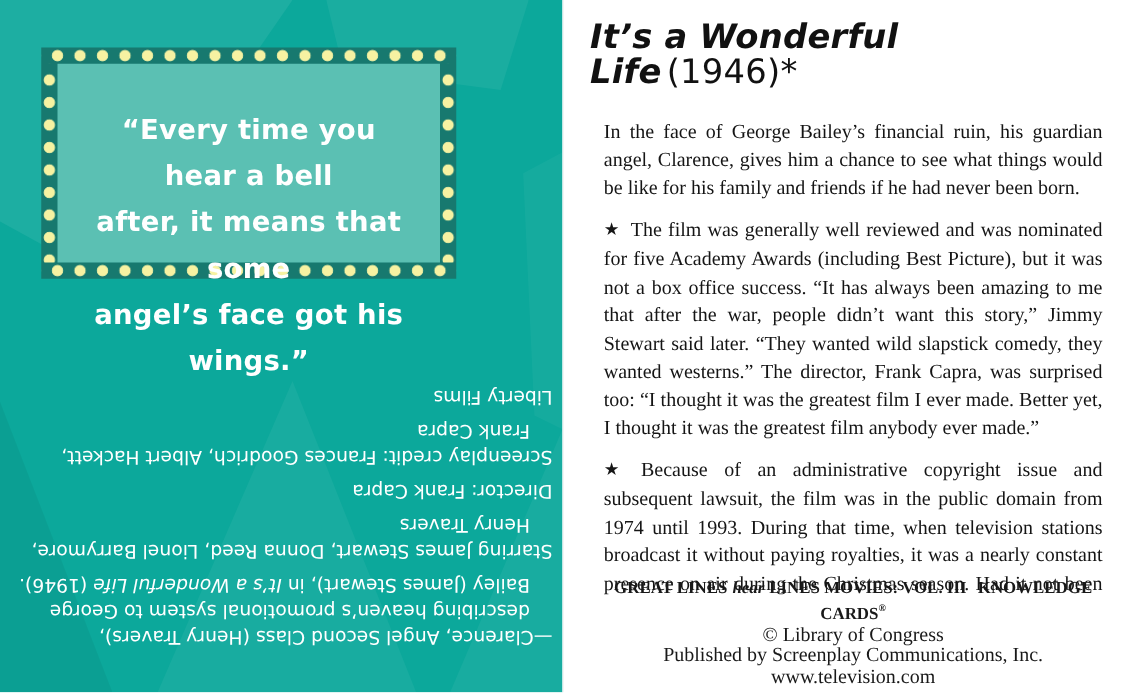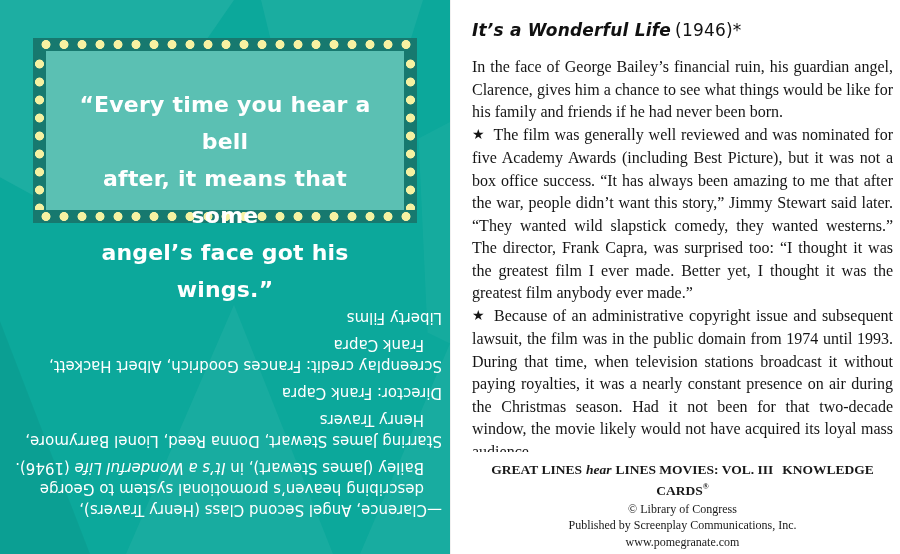--- a/index.html
+++ b/index.html
@@ -16,21 +16,21 @@
   }
   .shape { position:absolute; inset:0; }
   .shape.s1 { background:rgba(255,255,255,.07); clip-path:polygon(0 0, 52% 0, 18% 40%, 0 32%); }
   .shape.s2 { background:rgba(255,255,255,.06); clip-path:polygon(58% 0, 94% 0, 89% 13%, 61% 10%); }
   .shape.s3 { background:rgba(255,255,255,.05); clip-path:polygon(28% 100%, 52% 55%, 74% 100%); }
   .shape.s4 { background:rgba(0,0,0,.05);      clip-path:polygon(0 58%, 20% 100%, 0 100%); }
   .shape.s5 { background:rgba(255,255,255,.05); clip-path:polygon(80% 100%, 100% 62%, 100% 100%); }
   .shape.s6 { background:rgba(255,255,255,.04); clip-path:polygon(93% 25%, 100% 22%, 100% 62%, 95% 60%); }
 
   .quote-box {
-    position:absolute; left:33px; top:38px; width:384px; height:185px;
+    position:absolute; left:33px; top:38px; width:332px; height:185px;
     background: var(--teal-dark-border, #187A72);
   }
   .quote-inner { position:absolute; inset:13px; background: var(--quote-bg, #5BC0B3); }
   .dots { position:absolute; background-repeat:repeat; }
   .dots.top    { left:0; right:0; top:0;    height:13px;
                  background-image:radial-gradient(circle, var(--dot-yellow,#F6F2A2) 4.2px, rgba(0,0,0,0) 4.8px);
                  background-size:18px 13px; background-position:4px center; background-repeat:repeat-x; }
   .dots.bottom { left:0; right:0; bottom:0; height:13px;
                  background-image:radial-gradient(circle, var(--dot-yellow,#F6F2A2) 4.2px, rgba(0,0,0,0) 4.8px);
                  background-size:18px 13px; background-position:4px center; background-repeat:repeat-x; }
@@ -62,40 +62,40 @@
   .it { font-style:italic; }
 
   
   .back {
     position:absolute; left:450px; top:0; width:450px; height:554px;
     background:#ffffff; box-shadow:inset 1px 0 0 rgba(0,0,0,.06);
   }
   .back-col { position:absolute; left:22px; top:0; width:421px; }
   .title {
     margin-top:16px; font-family:"DejaVu Sans", sans-serif;
-    color:#111; font-size:17px; line-height:28px; letter-spacing:.2px;
+    color:#111; font-size:27px; line-height:28px; letter-spacing:.2px;
   }
   .title .t-it { font-weight:bold; font-style:italic; }
   .title .t-reg { font-weight:normal; margin-left:4px; }
   .body-text {
     margin-top:12px; max-height:396px; overflow:hidden;
     font-size:16px; line-height:22.5px; color:#151515; text-align:justify;
   }
-  .body-text p { margin:0; }
+  .body-text p { margin:11px; }
   .star { font-size:14px; margin-right:8px; position:relative; top:-1px; }
 
   .footer {
     position:absolute; left:22px; top:461px; width:421px; text-align:center;
     color:#191919;
   }
   .footer .f1 { font-weight:bold; font-size:13.5px; line-height:17px; margin-bottom:2px; }
   .footer .f1 .f-from { font-style:italic; font-weight:bold; margin:0 4px; }
   .footer .f1 .f-product { margin-left:9px; }
   .footer .f1 sup { font-size:8px; }
-  .footer .frow { font-size:12px; line-height:16.5px; }
+  .footer .frow { font-size:16px; line-height:16.5px; }
 </style>
 </head>
 <body>
 
 <div class="stage">
 
   <div class="front">
     <div class="shape s1"></div>
     <div class="shape s2"></div>
     <div class="shape s3"></div>
@@ -149,17 +149,17 @@
         <p><span class="star">★</span><span>The film was generally well reviewed and was nominated for five Academy Awards (including Best Picture), but it was not a box office success. “It has always been amazing to me that after the war, people didn’t want this story,” Jimmy Stewart said later. “They wanted wild slapstick comedy, they wanted westerns.” The director, Frank Capra, was surprised too: “I thought it was the greatest film I ever made. Better yet, I thought it was the greatest film anybody ever made.”</span></p>
         <p><span class="star">★</span><span>Because of an administrative copyright issue and subsequent lawsuit, the film was in the public domain from 1974 until 1993. During that time, when television stations broadcast it without paying royalties, it was a nearly constant presence on air during the Christmas season. Had it not been for that two-decade window, the movie likely would not have acquired its loyal mass audience.</span></p>
       </div>
     </div>
     <div class="footer">
       <div class="f1">
         <span>GREAT LINES</span><span class="f-from">hear</span><span>LINES MOVIES: VOL. III</span><span class="f-product">KNOWLEDGE CARDS</span><sup>®</sup>
       </div>
       <div class="frow">© Library of Congress</div>
       <div class="frow">Published by Screenplay Communications, Inc.</div>
-      <div class="frow">www.pomegranate.com</div>
+      <div class="frow">www.television.com</div>
     </div>
   </div>
 
 </div>
 
 </body></html>

